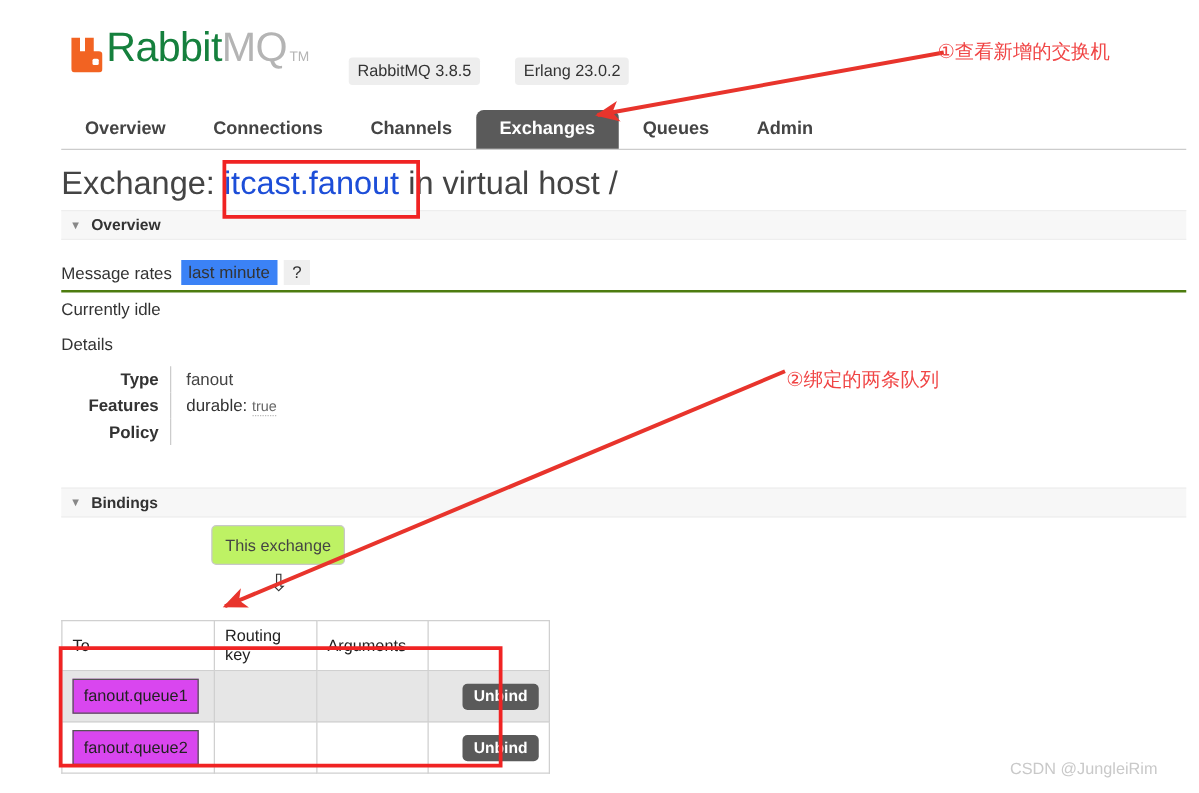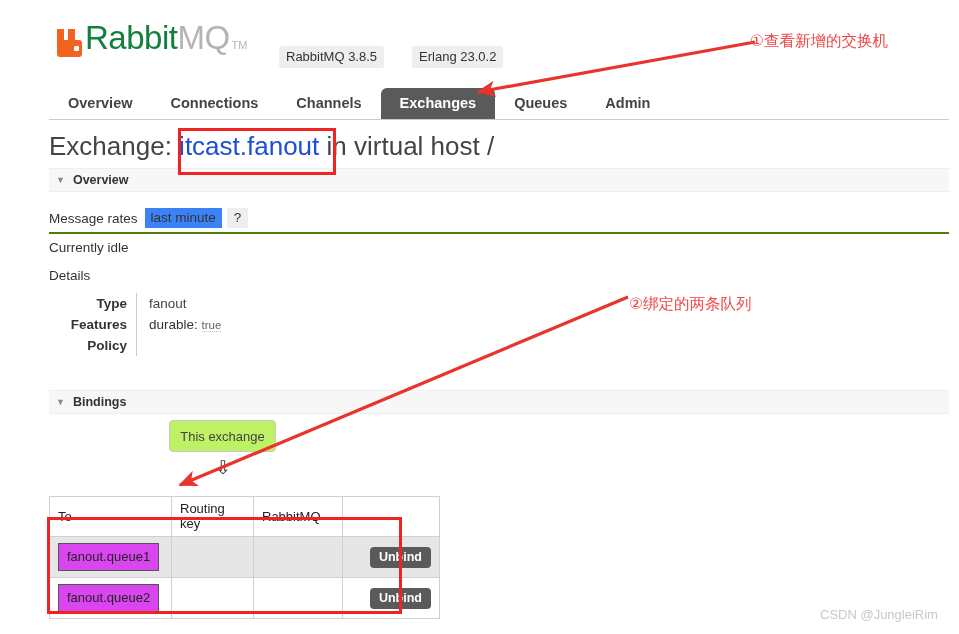--- a/index.html
+++ b/index.html
@@ -322,21 +322,20 @@
     pointer-events: none;
   }
 
   #watermark {
     position: absolute;
     left: 808px;
     top: 607px;
     font-size: 13px;
     color: #c9c9c9;
     white-space: nowrap;
-    margin-left: 12px;
   }
 </style>
 </head>
 <body>
 
 <div id="header">
   <div id="logo-wrap">
     <span id="logo-mark">
       <svg width="25" height="28" viewBox="0 0 25 28" xmlns="http://www.w3.org/2000/svg">
         <path d="M0 0 H7 V11 H11 V0 H18 V11 H22 A3 3 0 0 1 25 14 V25 A3 3 0 0 1 22 28 H3 A3 3 0 0 1 0 25 Z" fill="#F26322"></path>
@@ -411,21 +410,21 @@
 </div>
 
 <div id="this-exchange-btn">This exchange</div>
 <div id="down-arrow-glyph">⇩</div>
 
 <table id="bindings-table">
   <thead>
     <tr>
       <th class="col-to">To</th>
       <th class="col-rk">Routing key</th>
-      <th class="col-args">RabbitMQ</th>
+      <th class="col-args">Arguments</th>
       <th class="col-act"></th>
     </tr>
   </thead>
   <tbody>
     <tr class="row-alt">
       <td>
         <span class="queue-chip">fanout.queue1</span>
       </td>
       <td></td>
       <td></td>

